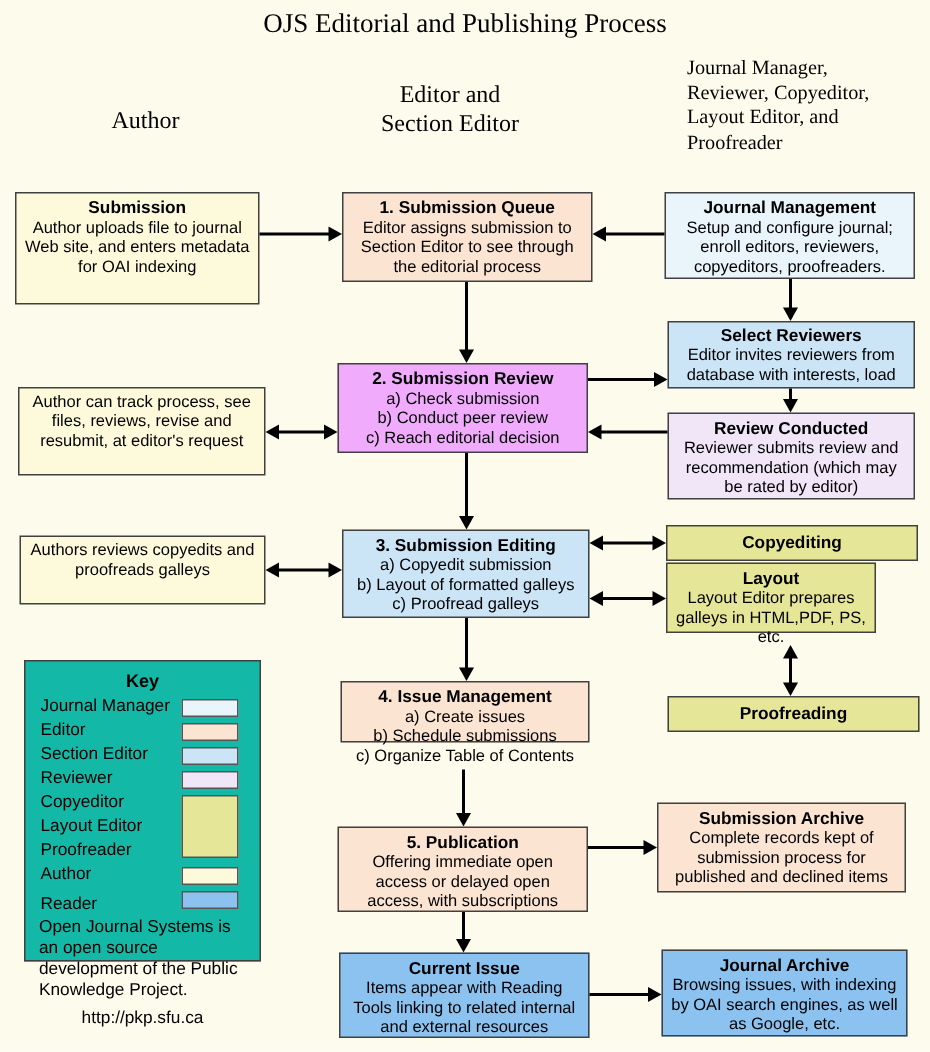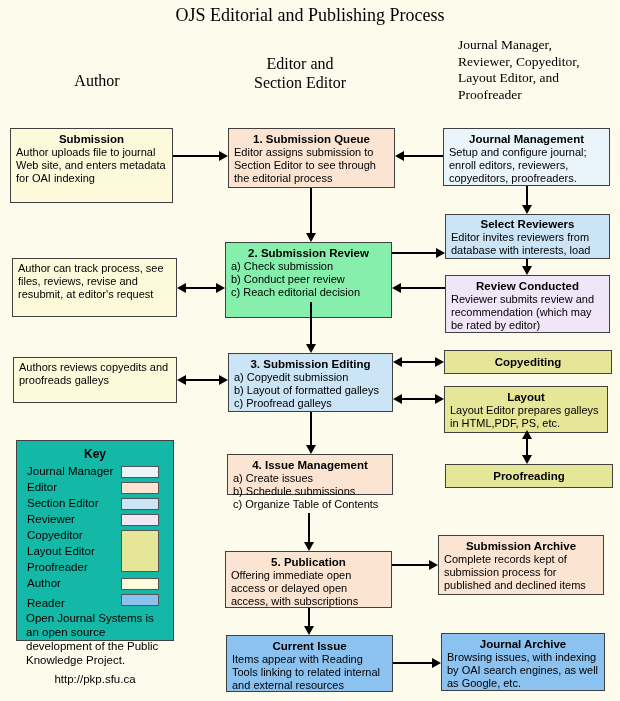--- a/index.html
+++ b/index.html
@@ -8,21 +8,21 @@
 
   .serif{font-family:"Liberation Serif","DejaVu Serif",serif;color:#000;}
   #main-title{position:absolute;left:0;right:0;top:5px;text-align:center;font-size:18px;}
   .col-head{position:absolute;white-space:pre-line;}
   #col-author{left:37px;top:72px;width:120px;text-align:center;font-size:16px;}
   #col-editor{left:230px;top:54px;width:140px;text-align:center;font-size:16px;line-height:19px;}
   #col-manager{left:458px;top:37px;width:158px;text-align:left;font-size:13.5px;line-height:16.5px;}
 
   .box{position:absolute;border:1.5px solid #404040;box-sizing:border-box;padding:3px 5px;color:#000;}
   .box-title{font-size:11.5px;font-weight:bold;text-align:center;line-height:14px;}
-  .box-body{font-size:11px;line-height:13px;text-align:left;white-space:pre-line;}
+  .box-body{font-size:11px;line-height:13px;text-align:center;white-space:pre-line;}
   .box.center-only{display:flex;align-items:center;justify-content:center;padding:0;}
 
   .hl,.vl{position:absolute;background:#000;}
   .hl{height:2px;}
   .vl{width:2px;}
   .hd{position:absolute;width:0;height:0;}
   .hd.r{border-top:5px solid transparent;border-bottom:5px solid transparent;border-left:9px solid #000;}
   .hd.l{border-top:5px solid transparent;border-bottom:5px solid transparent;border-right:9px solid #000;}
   .hd.d{border-left:5px solid transparent;border-right:5px solid transparent;border-top:9px solid #000;}
   .hd.u{border-left:5px solid transparent;border-right:5px solid transparent;border-bottom:9px solid #000;}
@@ -58,21 +58,21 @@
   </div>
   <div class="box" style="left: 443px; top: 128px; width: 167px; height: 58px; background: rgb(233, 244, 251);">
     <div class="box-title">Journal Management</div>
     <div class="box-body">Setup and configure journal; enroll editors, reviewers, copyeditors, proofreaders.</div>
   </div>
 
   <div class="box" style="left: 445px; top: 214px; width: 165px; height: 45px; padding: 2px 5px; background: rgb(203, 228, 246);">
     <div class="box-title">Select Reviewers</div>
     <div class="box-body">Editor invites reviewers from database with interests, load</div>
   </div>
-  <div class="box" style="left: 225px; top: 242px; width: 167px; height: 76px; background: #86efac;">
+  <div class="box" style="left: 225px; top: 242px; width: 167px; height: 60px; background: #f0abfc;">
     <div class="box-title">2. Submission Review</div>
     <div class="box-body">a) Check submission
 b) Conduct peer review
 c) Reach editorial decision</div>
   </div>
   <div class="box" style="left: 12px; top: 258px; width: 165px; height: 59px; background: rgb(253, 250, 220);">
     <div class="box-body">Author can track process, see files, reviews, revise and resubmit, at editor's request</div>
   </div>
   <div class="box" style="left: 445px; top: 275px; width: 165px; height: 58px; background: rgb(241, 229, 248);">
     <div class="box-title">Review Conducted</div>
@@ -84,21 +84,21 @@
   </div>
   <div class="box" style="left: 228px; top: 353px; width: 165px; height: 59px; background: rgb(203, 228, 246);">
     <div class="box-title">3. Submission Editing</div>
     <div class="box-body">a) Copyedit submission
 b) Layout of formatted galleys
 c) Proofread galleys</div>
   </div>
   <div class="box center-only" style="left: 444px; top: 350px; width: 168px; height: 24px; background: rgb(230, 230, 153);">
     <div class="box-title">Copyediting</div>
   </div>
-  <div class="box" style="left: 444px; top: 386px; width: 164px; height: 47px; background: rgb(230, 230, 153);">
+  <div class="box" style="left: 444px; top: 375px; width: 140px; height: 47px; background: rgb(230, 230, 153);">
     <div class="box-title">Layout</div>
     <div class="box-body">Layout Editor prepares galleys in HTML,PDF, PS, etc.</div>
   </div>
 
   <div class="box" style="left: 227px; top: 454px; width: 166px; height: 41px; background: rgb(251, 228, 210);">
     <div class="box-title">4. Issue Management</div>
     <div class="box-body">a) Create issues
 b) Schedule submissions
 c) Organize Table of Contents</div>
   </div>

